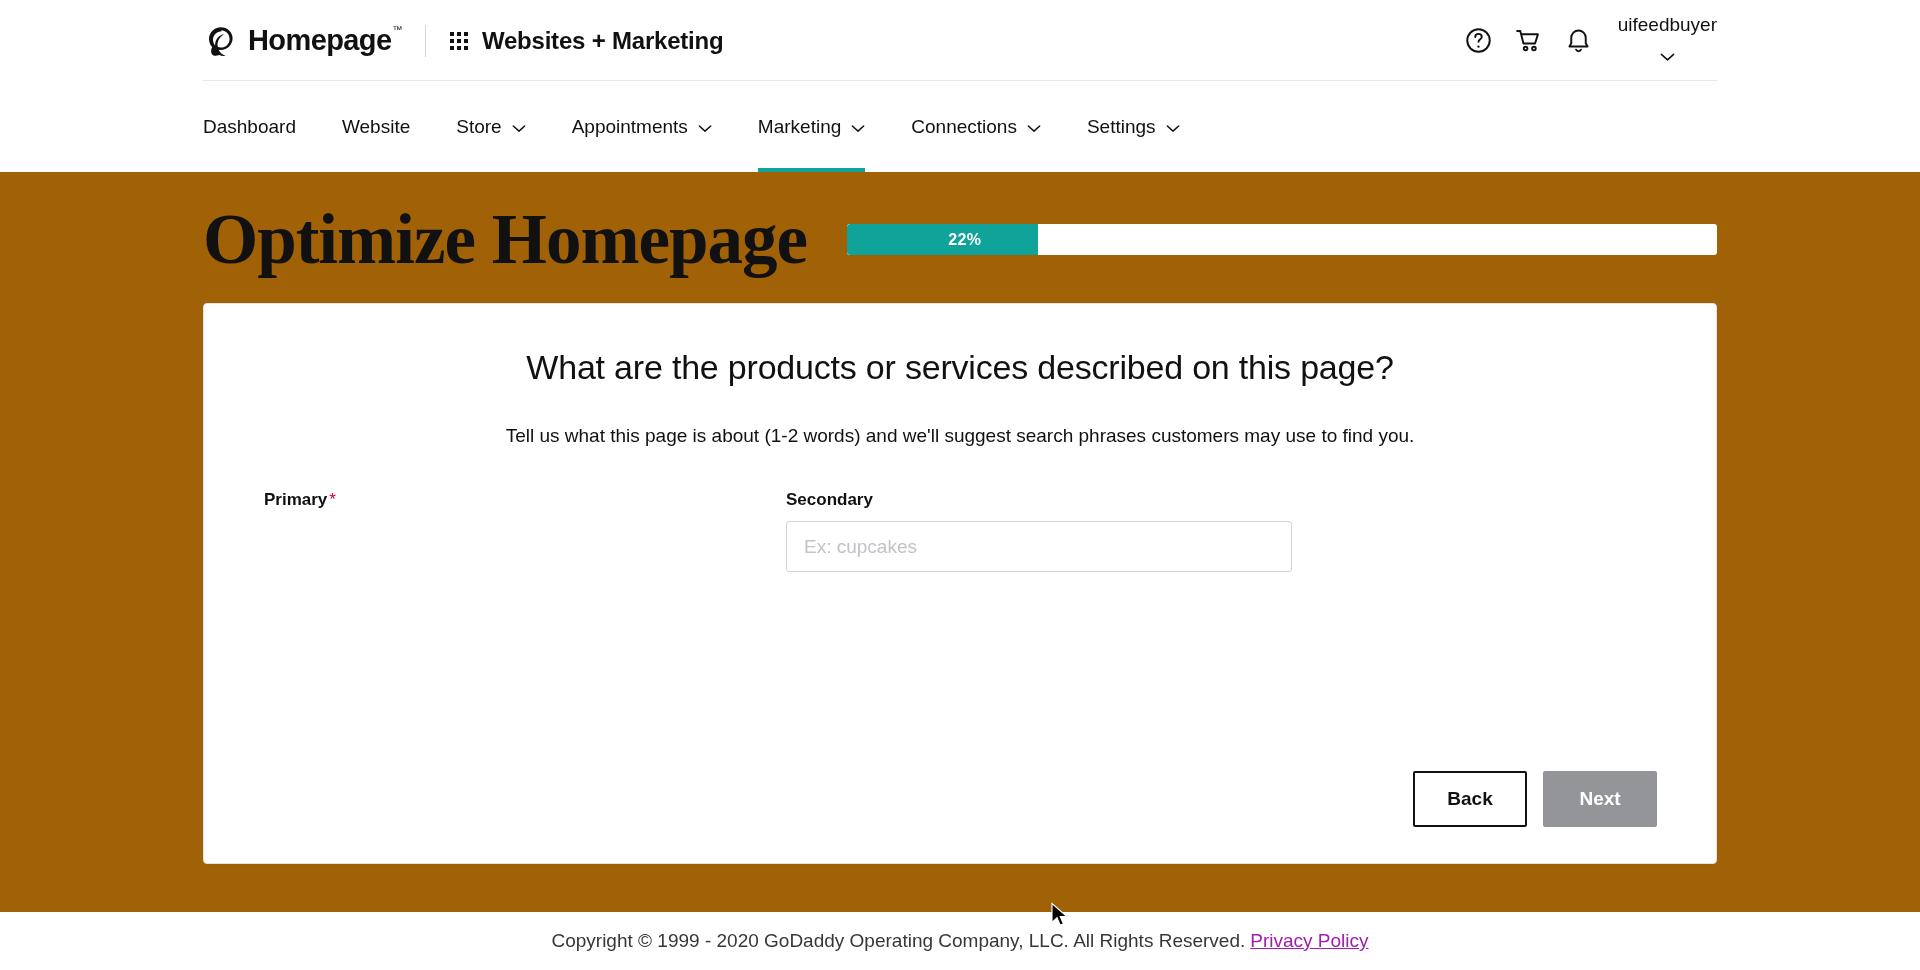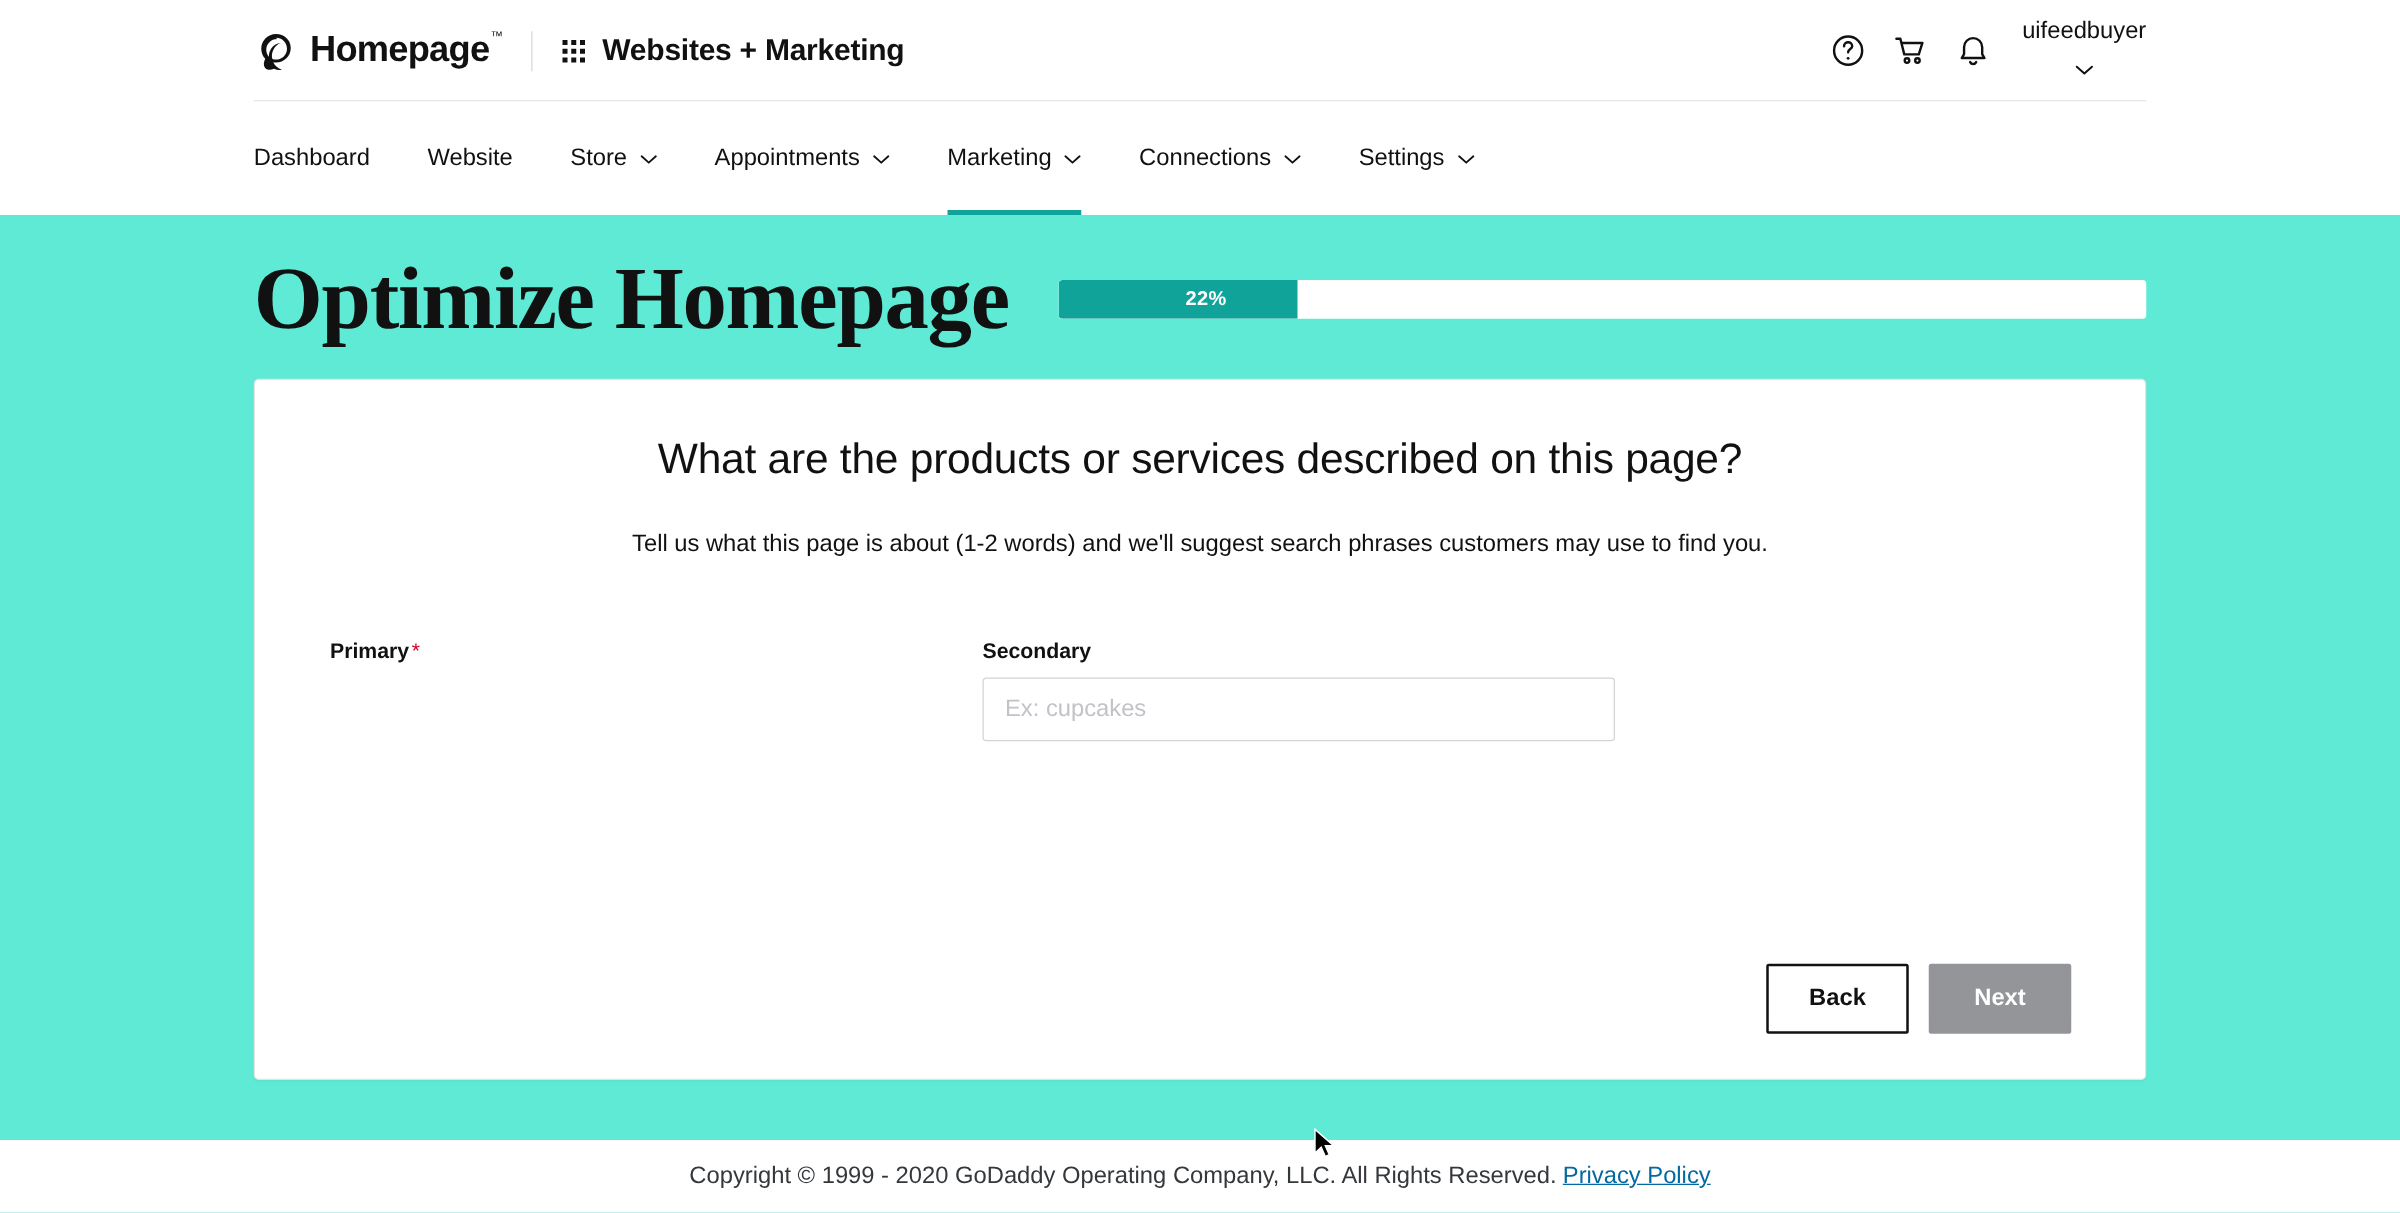--- a/index.html
+++ b/index.html
@@ -177,21 +177,21 @@
     left: 23px;
     right: 23px;
     bottom: 0;
     height: 4px;
     background: #0fa39a;
   }
 
   
   .main {
     flex: 1 1 auto;
-    background: #5eead4;
+    background: #a16207;
     position: relative;
   }
 
   .main-inner {
     width: 1514px;
     margin: 0 auto;
     padding-top: 32px;
   }
 
   .title-row {
@@ -262,21 +262,21 @@
     font-size: 19px;
     line-height: 32px;
     color: #111111;
     max-width: 1000px;
     margin: 33px auto 0;
   }
 
   .form-row {
     display: flex;
     gap: 16px;
-    margin-top: 59px;
+    margin-top: 38px;
   }
 
   .form-field { width: 506px; }
 
   .field-label {
     font-size: 17px;
     font-weight: bold;
     color: #111111;
     margin-bottom: 11px;
     display: block;
@@ -340,21 +340,21 @@
     flex: 0 0 58px;
     background: #ffffff;
     display: flex;
     align-items: center;
     justify-content: center;
     font-size: 19px;
     color: #35383b;
   }
 
   .footer a {
-    color: #0369a1;
+    color: #a21caf;
     text-decoration: underline;
     margin-left: 5px;
   }
 
   
   .cursor {
     position: absolute;
     left: 1050px;
     top: 730px;
     width: 20px;

